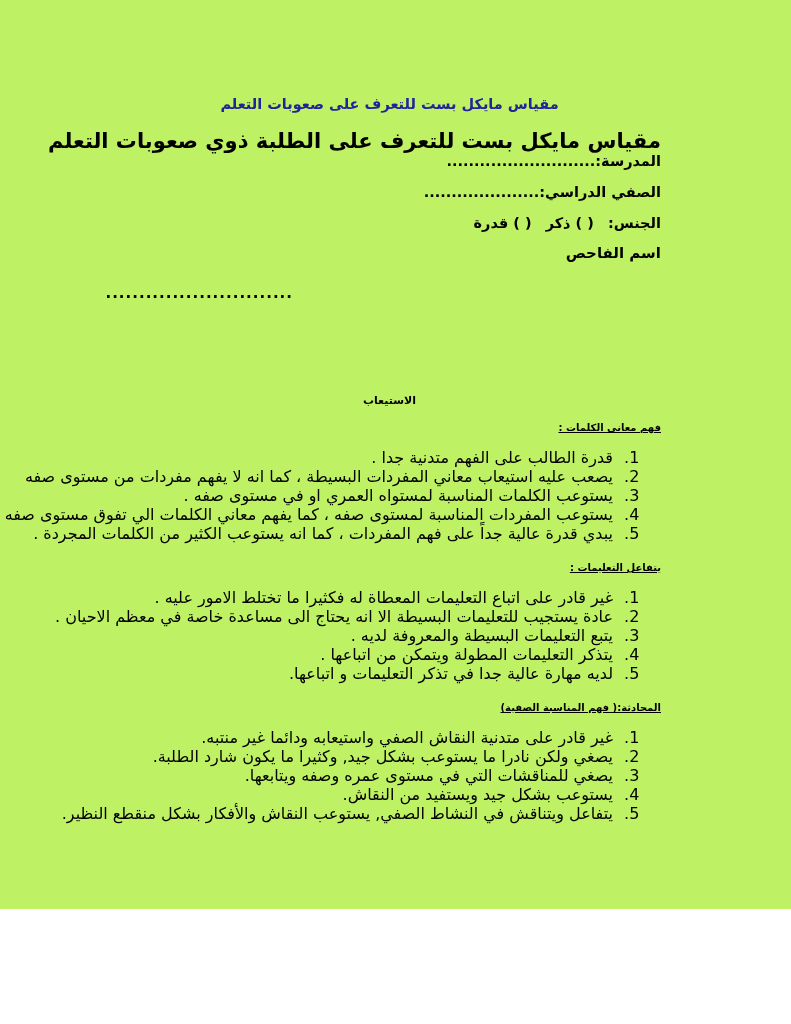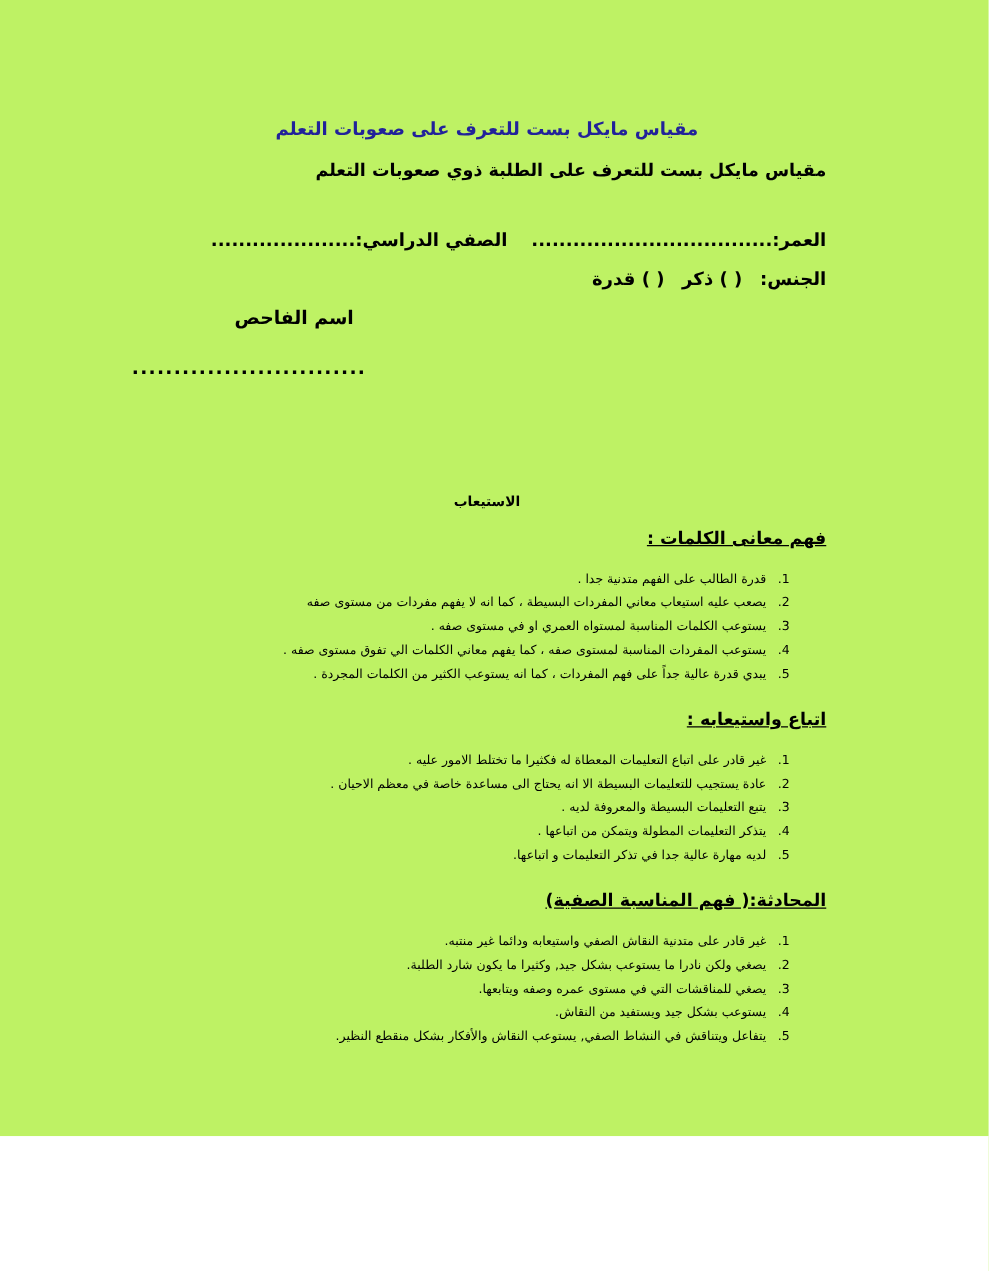--- a/index.html
+++ b/index.html
@@ -22,24 +22,23 @@
   }
   .subtitle-blue {
     text-align: center;
     font-size: 14.5px;
     font-weight: bold;
     color: #22229A;
     margin-bottom: 17px;
     white-space: nowrap;
   }
   .doc-title {
-    text-align: right;
-    font-size: 14px;
+    text-align: left;
+    font-size: 21px;
     font-weight: bold;
-    margin-bottom: 25px;
     white-space: nowrap;
   }
   .form-row {
     display: flex;
     align-items: baseline;
     font-size: 14.5px;
     font-weight: bold;
     margin-bottom: 15px;
     white-space: nowrap;
   }
@@ -50,73 +49,72 @@
     display: flex;
     gap: 14px;
     font-size: 14.5px;
     font-weight: bold;
     margin-bottom: 13px;
     white-space: nowrap;
   }
   .examiner-label {
     font-size: 15px;
     font-weight: bold;
-    margin-right: 378px;
     white-space: nowrap;
   }
   .examiner-dots {
     font-size: 15px;
     font-weight: bold;
     letter-spacing: 1px;
     margin-right: 368px;
     margin-top: 22px;
     white-space: nowrap;
   }
   .main-heading {
     margin: 92px 0 0 0;
     text-align: center;
     font-size: 11px;
     font-weight: bold;
   }
   .sub-heading {
     margin: 15px 0 0 0;
-    font-size: 14px;
+    font-size: 10px;
     font-weight: bold;
     text-decoration: underline;
     white-space: nowrap;
   }
   .sub-heading.gap-lg {
     margin-top: 19px;
   }
   ol.items {
     margin: 15px 0 0 0;
     padding: 0 42px 0 0;
     list-style: decimal;
-    font-size: 10px;
+    font-size: 16px;
     line-height: 19px;
   }
   ol.items li {
     padding-right: 6px;
     white-space: nowrap;
   }
 </style>
 </head>
 <body>
 
 <div class="page">
 
   <div class="subtitle-blue" style="color: rgb(34, 34, 154);">مقياس مايكل بست للتعرف على صعوبات التعلم</div>
 
   <div class="doc-title">مقياس مايكل بست للتعرف على الطلبة ذوي صعوبات التعلم</div>
 
   <div class="form-row">
+    <span>المدرسة:...........................</span>
   </div>
 
   <div class="form-row">
-    <span class="form-field-right">العمر:...................................</span>
     <span>الصفي الدراسي:.....................</span>
   </div>
 
   <div class="gender-row">
     <span>الجنس:</span>
     <span>(  ) ذكر</span>
     <span>(  ) قدرة</span>
   </div>
 
   <div class="examiner-label">اسم الفاحص</div>
@@ -126,21 +124,21 @@
 
   <div class="sub-heading">فهم معانى الكلمات :</div>
   <ol class="items">
     <li>قدرة الطالب على الفهم متدنية جدا .</li>
     <li>يصعب عليه استيعاب معاني المفردات البسيطة ، كما انه لا يفهم مفردات من مستوى صفه</li>
     <li>يستوعب الكلمات المناسبة لمستواه العمري او في مستوى صفه .</li>
     <li>يستوعب المفردات المناسبة لمستوى صفه ، كما يفهم معاني الكلمات الي تفوق مستوى صفه .</li>
     <li>يبدي قدرة عالية جداً على فهم المفردات ، كما انه يستوعب الكثير من الكلمات المجردة .</li>
   </ol>
 
-  <div class="sub-heading gap-lg">اتباع واستيعابه :</div>
+  <div class="sub-heading gap-lg">يتفاعل التعليمات :</div>
   <ol class="items">
     <li>غير قادر على اتباع التعليمات المعطاة له فكثيرا ما تختلط الامور عليه .</li>
     <li>عادة يستجيب للتعليمات البسيطة الا انه يحتاج الى مساعدة خاصة في معظم الاحيان .</li>
     <li>يتبع التعليمات البسيطة والمعروفة لديه .</li>
     <li>يتذكر التعليمات المطولة ويتمكن من اتباعها .</li>
     <li>لديه مهارة عالية جدا في تذكر التعليمات و اتباعها.</li>
   </ol>
 
   <div class="sub-heading gap-lg">المحادثة:( فهم المناسبة الصفية)</div>
   <ol class="items">

